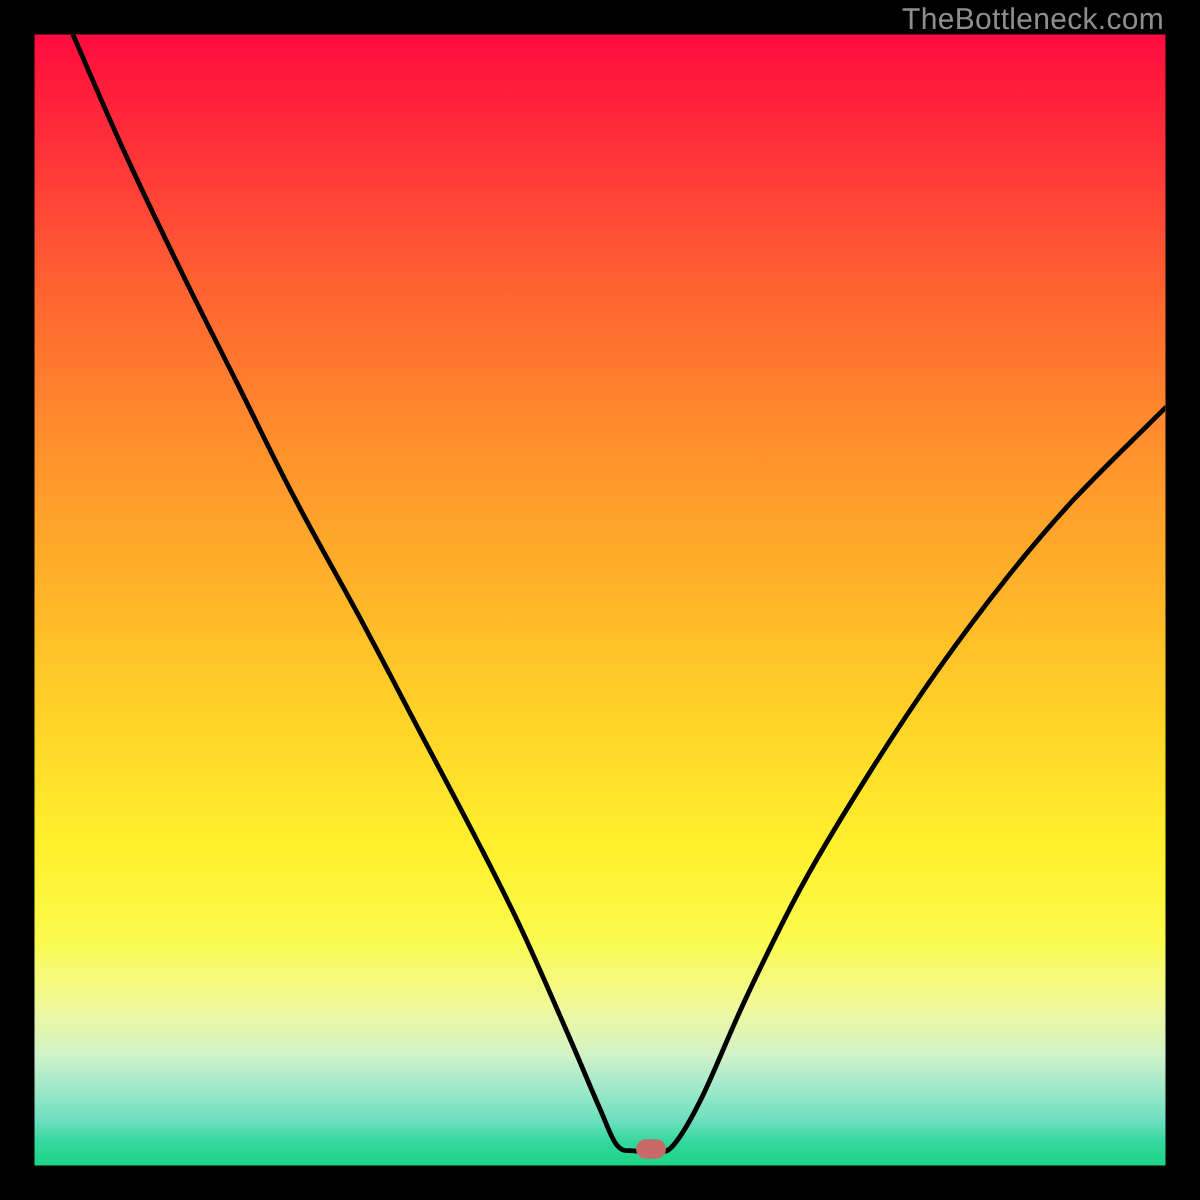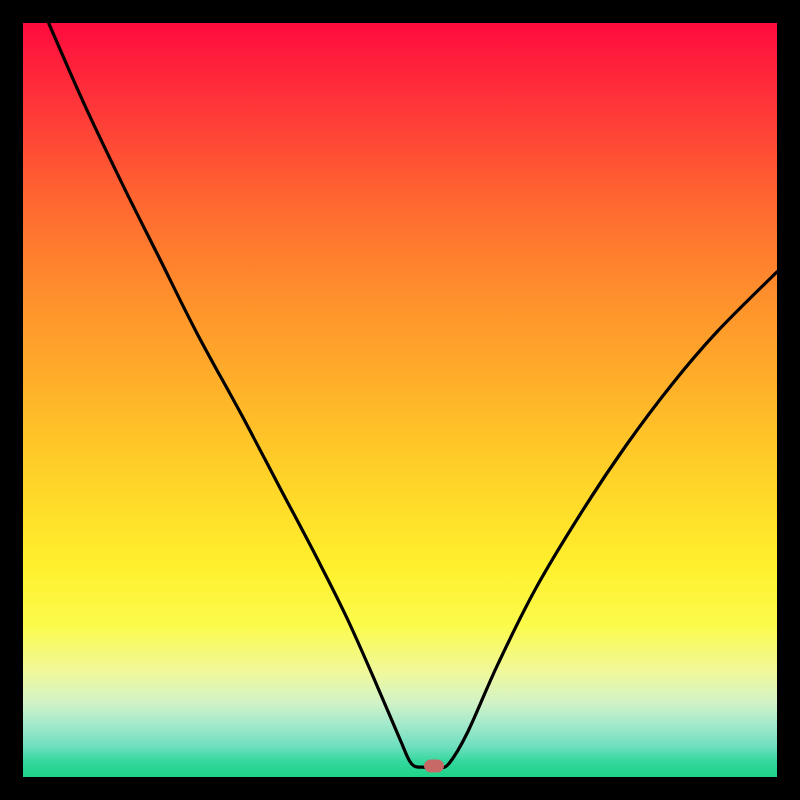--- a/index.html
+++ b/index.html
@@ -68,14 +68,15 @@
 
 <div class="frame">
 
   <div class="plot-area">
     <svg class="curve" viewBox="0 0 754 754" preserveAspectRatio="none">
       <path id="curve-path" d="M 25.64 0.00 C 31.88 14.25, 47.29 50.67, 60.32 79.17 C 73.35 107.67, 84.45 130.52, 98.02 158.34 C 111.59 186.16, 122.15 206.60, 135.72 233.74 C 149.29 260.88, 158.49 280.64, 173.42 309.14 C 188.35 337.64, 203.73 364.26, 218.66 392.08 C 233.59 419.90, 242.79 437.92, 256.36 463.71 C 269.93 489.50, 281.85 511.59, 294.06 535.34 C 306.27 559.09, 313.36 572.59, 324.22 595.66 C 335.08 618.73, 344.88 641.80, 354.38 663.52 C 363.88 685.24, 370.89 702.46, 377.00 716.30 C 383.11 730.14, 384.24 735.41, 388.31 740.43 C 392.38 745.45, 394.87 743.52, 399.62 744.20 C 404.37 744.88, 409.95 744.88, 414.70 744.20 C 419.45 743.52, 420.58 746.81, 426.01 740.43 C 431.44 734.05, 436.04 726.68, 444.86 708.76 C 453.68 690.84, 462.81 666.69, 475.02 640.90 C 487.23 615.11, 497.79 592.64, 512.72 565.50 C 527.65 538.36, 541.67 515.89, 557.96 490.10 C 574.25 464.31, 586.91 445.31, 603.20 422.24 C 619.49 399.17, 632.15 382.28, 648.44 361.92 C 664.73 341.56, 674.68 329.50, 693.68 309.14 C 712.68 288.78, 743.14 259.68, 754.00 248.82" fill="none" stroke="#000" stroke-width="3.2" stroke-linecap="round" stroke-linejoin="round"></path>
     </svg>
     <div class="marker" id="marker" style="left: 410.93px; top: 743.444px;"></div>
   </div>
 
+  <div class="attribution">TheBottleneck.com</div>
 
 </div>
 
 </body></html>

